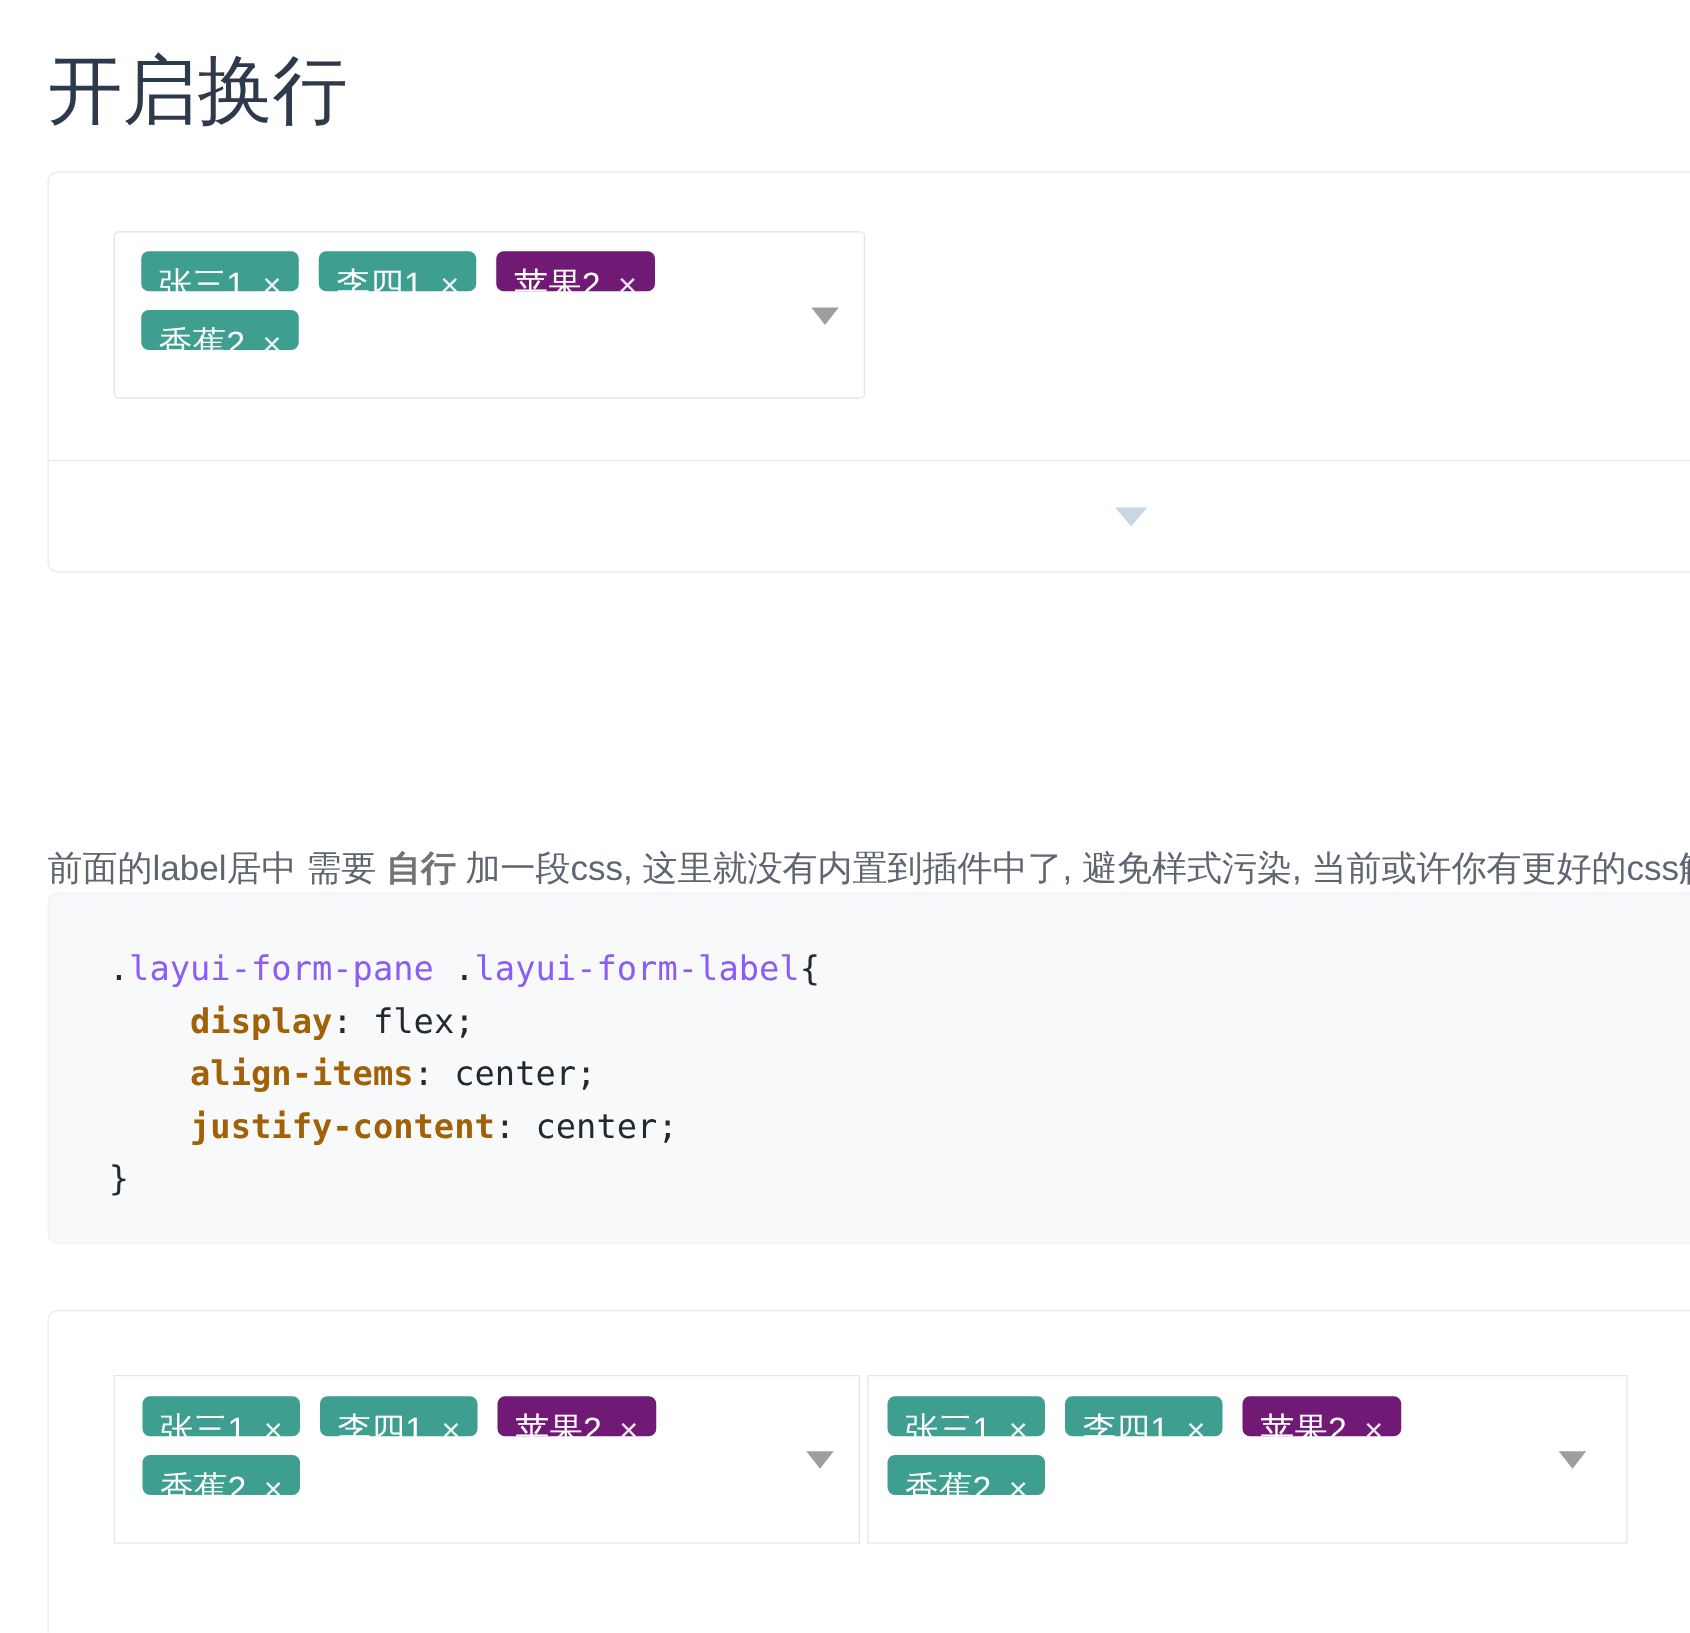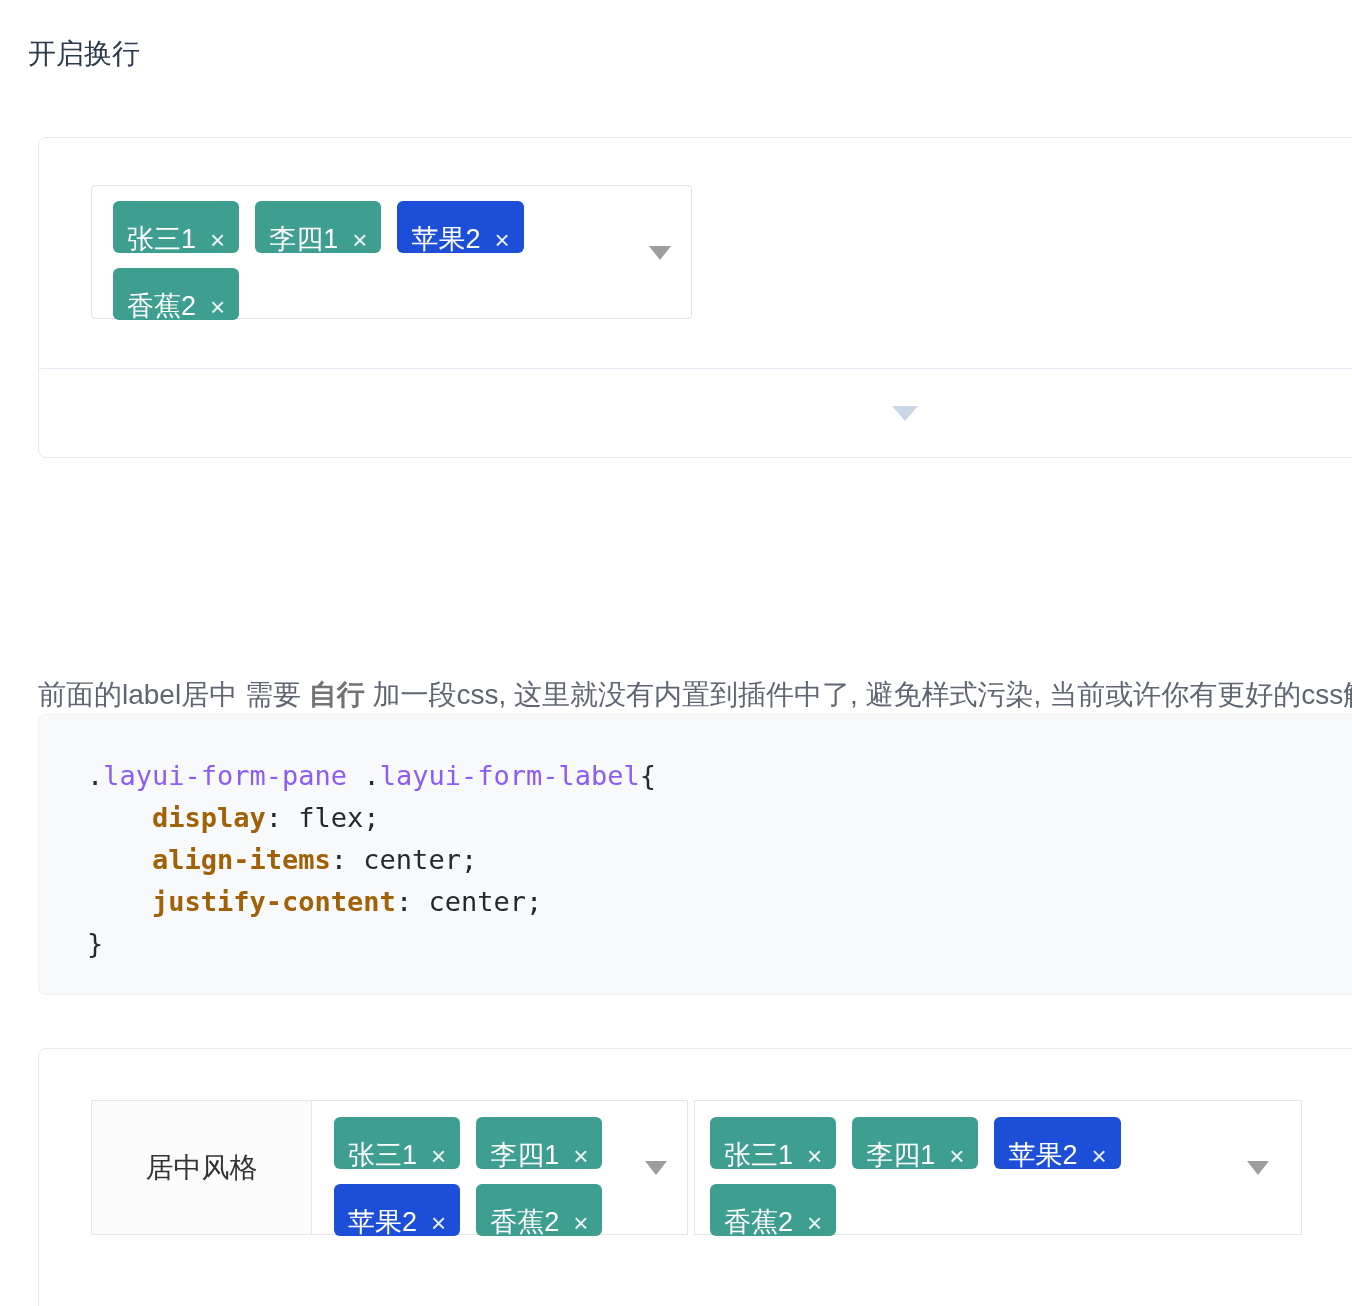--- a/index.html
+++ b/index.html
@@ -1,39 +1,39 @@
 <!DOCTYPE html>
 <html><head>
 <meta charset="utf-8">
 <style>
   * { box-sizing: border-box; margin: 0; padding: 0; }
   html, body { width: 1352px; height: 1306px; overflow: hidden; background: #fff;
     font-family: "Liberation Sans", sans-serif; }
   .page { position: relative; width: 1352px; height: 1306px; }
 
-  .section-heading { position: absolute; left: 28px; font-size: 28px; font-weight: 500;
+  .section-heading { position: absolute; left: 38px; font-size: 60px; font-weight: 500;
     color: #2d3a4b; line-height: 1.15; white-space: nowrap; }
 
   
   .demo-panel { position: absolute; left: 38px; width: 1734px; background: #fff;
     border: 1px solid #e9e9e9; border-radius: 8px; }
   #panel-wrap { top: 137px; height: 321px; }
   .demo-area { position: relative; height: 231px; border-bottom: 1px solid #e7ebf7; }
   .collapse-bar { height: 88px; display: flex; align-items: center; justify-content: center; cursor: pointer; }
   .collapse-arrow { width: 0; height: 0; border-left: 13px solid transparent;
     border-right: 13px solid transparent; border-top: 15px solid #c9d6e4; }
 
   
   .xm-select { position: absolute; left: 52px; top: 47px; width: 601px; height: 134px;
     border: 1px solid #e2e2e2; border-radius: 4px; background: #fff; cursor: pointer; }
   .tag-zone { padding: 15px 60px 15px 21px; display: flex; flex-wrap: wrap;
     gap: 15px 16px; align-content: flex-start; }
-  .tag { display: inline-flex; align-items: flex-end; height: 52px; padding: 0 14px;
+  .tag { display: inline-flex; align-items: flex-start; height: 32px; padding: 14px 14px;
     border-radius: 6px; background: #3e9e8f; color: #fff; font-size: 27px; line-height: 1; }
-  .tag-disabled { background: #1d4ed8; }
+  .tag-disabled { background: #701a75; }
   .tag-close { margin-left: 14px; font-size: 26px; opacity: 0.9; cursor: pointer; }
   .select-arrow { position: absolute; right: 20px; top: 60px; width: 0; height: 0;
     border-left: 11px solid transparent; border-right: 11px solid transparent;
     border-top: 14px solid #9e9e9e; }
 
   
   .desc { position: absolute; left: 38px; top: 676px; font-size: 28px; color: #5f6672;
     white-space: nowrap; }
   .desc b { font-weight: 700; color: #737373; }
 
@@ -108,21 +108,20 @@
       <div class="code-line"><span class="tok-p">    </span><span class="tok-prop">display</span><span class="tok-p">: flex;</span></div>
       <div class="code-line"><span class="tok-p">    </span><span class="tok-prop">align-items</span><span class="tok-p">: center;</span></div>
       <div class="code-line"><span class="tok-p">    </span><span class="tok-prop">justify-content</span><span class="tok-p">: center;</span></div>
       <div class="code-line"><span class="tok-p">}</span></div>
     </div>
 
   <div class="demo-panel" id="panel-layui">
     <div class="form-row">
 
       <div class="form-item" id="item-centered">
-        <div class="form-label">居中风格</div>
         <div class="form-select">
           <div class="tag-zone">
               <span class="tag">
                 <span>张三1</span>
                 <span class="tag-close">×</span>
               </span>
               <span class="tag">
                 <span>李四1</span>
                 <span class="tag-close">×</span>
               </span>

